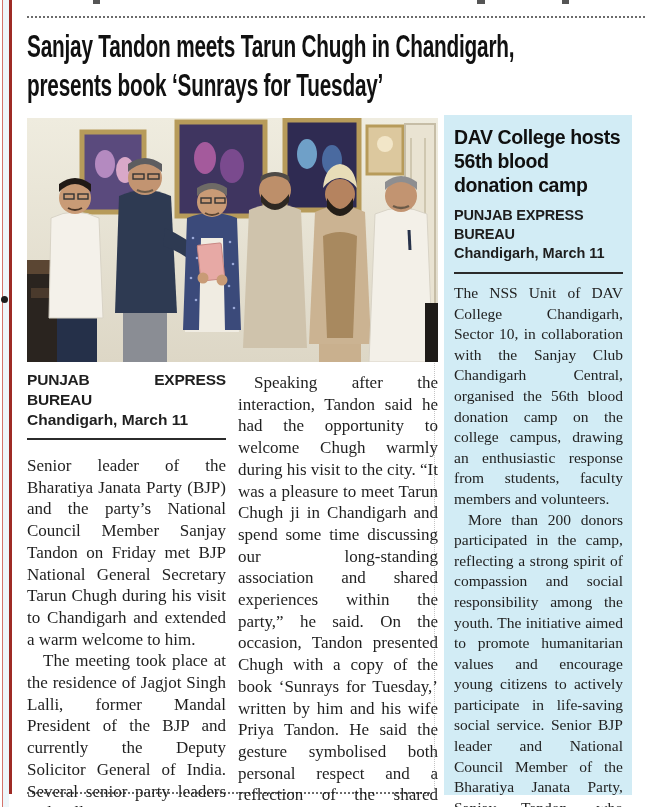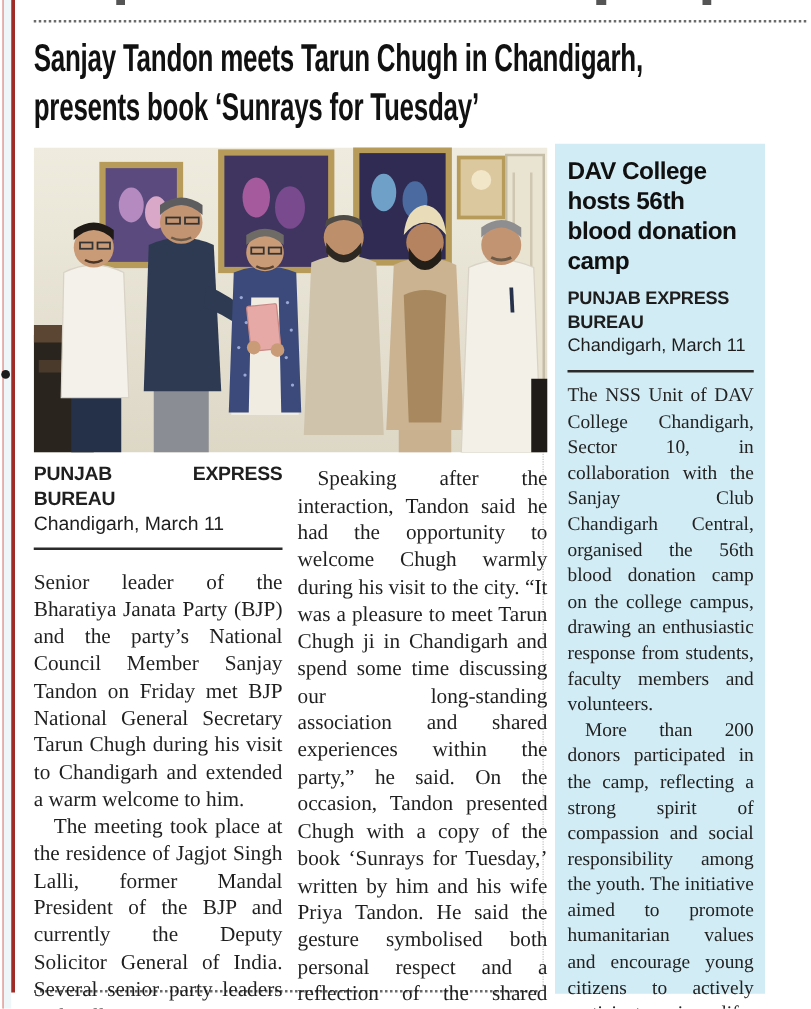--- a/index.html
+++ b/index.html
@@ -19,32 +19,32 @@
   .top-remnant{position:absolute;top:0;height:4px;background:#555;}
   
   .headline{position:absolute;left:27px;top:27px;font-weight:bold;color:#111;
     font-size:31px;line-height:39px;letter-spacing:-0.3px;}
   .headline .hl-line{display:block;white-space:nowrap;transform:scaleX(0.67);transform-origin:left center;}
   
   .photo{position:absolute;left:27px;top:118px;width:411px;height:244px;}
   
   .bylineblock{font-size:15.5px;line-height:20px;}
   .byline{font-weight:bold;letter-spacing:-0.2px;}
-  .dateline{font-weight:normal;}
+  .dateline{font-weight:bold;}
   .byline-rule{border:none;border-top:2px solid #2b2b2b;margin:8px 0 0 0;}
   .col{position:absolute;top:370px;width:199px;font-family:"Liberation Serif",serif;
     font-size:17px;line-height:21.7px;text-align:justify;color:#1f1f1f;
     -webkit-hyphens:auto;hyphens:auto;}
   .col1{left:27px;}
   .col2{left:238px;width:200px;top:372px;}
   .col p{margin:0;}
   .col p.indent{text-indent:16px;}
   .col1 .bodytext{margin-top:15px;}
   
-  .sidebar{position:absolute;left:444px;top:115px;width:168px;height:680px;
+  .sidebar{position:absolute;left:444px;top:115px;width:188px;height:680px;
     background:#d2ecf5;box-sizing:border-box;padding:10px 9px 8px 10px;}
   .sb-headline{font-weight:bold;color:#101010;font-size:19.5px;line-height:24px;letter-spacing:-0.4px;margin:0 0 9px 0;}
   .sb-bylineblock{font-size:14.5px;line-height:19px;}
   .sb-rule{border:none;border-top:2px solid #2b2b2b;margin:9px 0 0 0;}
   .sb-body{margin-top:9px;font-family:"Liberation Serif",serif;font-size:15.5px;line-height:20.6px;
     text-align:justify;color:#222;-webkit-hyphens:auto;hyphens:auto;}
   .sb-body p{margin:0;}
   .sb-body p.indent{text-indent:14px;}
 </style>
 </head>

